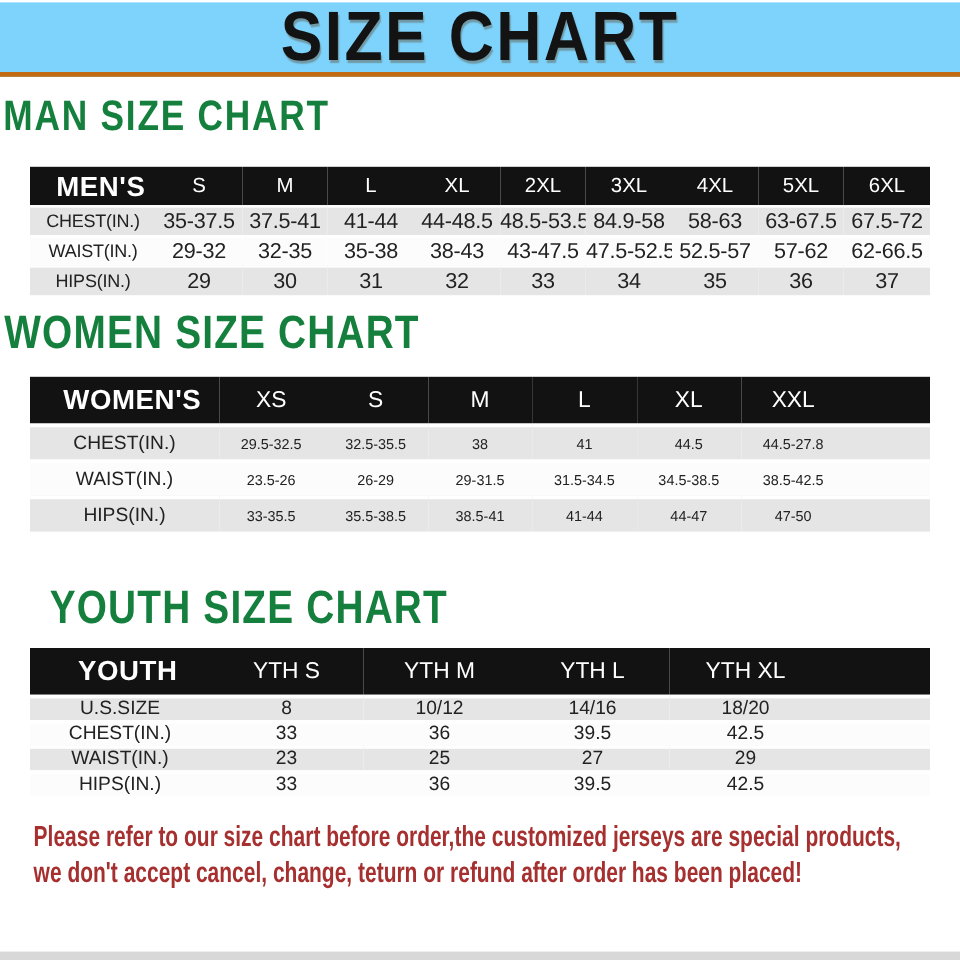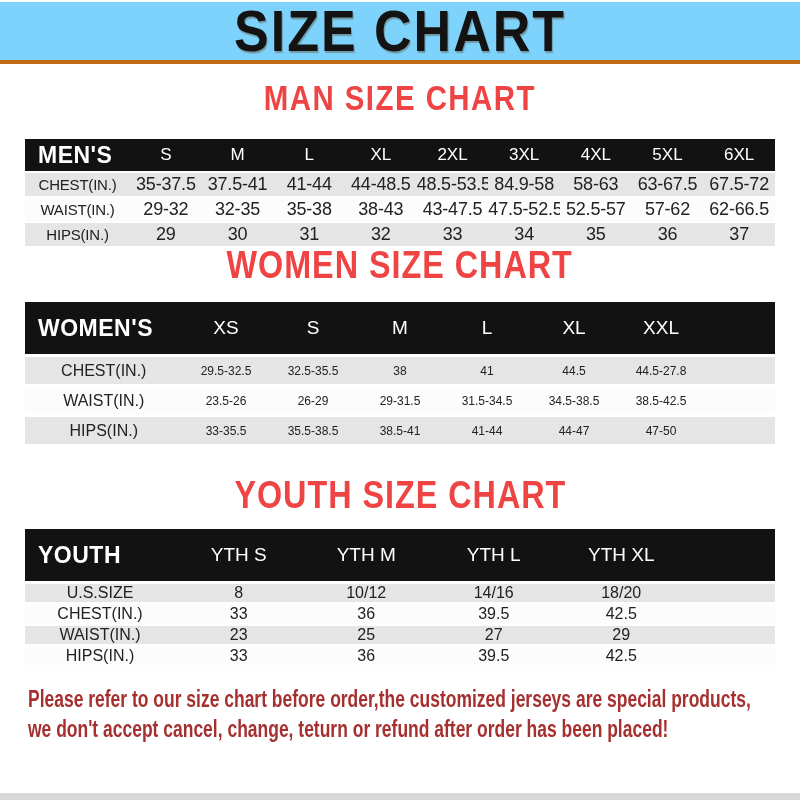--- a/index.html
+++ b/index.html
@@ -26,32 +26,32 @@
     font-size:52px;
     font-weight:bold;
     color:#131313;
     letter-spacing:2px;
     transform:scale(1.0,1.12);
     text-shadow:1px 2px 1px rgba(90,45,0,0.35);
     white-space:nowrap;
   }
 
   
-  .section-heading { text-align:center; color:#ef4444; }
+  .section-heading { text-align:left; color:#15803d; }
   .section-heading .hd {
     display:inline-block;
     font-weight:bold;
     transform:scale(0.98,1.18);
     white-space:nowrap;
   }
   #section-men   .section-heading { margin-top:17px; }
   #section-men   .hd { font-size:30px; letter-spacing:1.5px; }
-  #section-women .section-heading { }
+  #section-women .section-heading { margin-top:12px; }
   #section-women .hd { font-size:33px; letter-spacing:1px; }
-  #section-youth .section-heading { margin-top:32px; }
+  #section-youth .section-heading { margin-top:44px;padding-left:38px; }
   #section-youth .hd { font-size:33px; letter-spacing:1px; }
 
   
   table.size-table {
     width:750px;
     margin:0 auto;
     border-collapse:separate;
     border-spacing:0;
     table-layout:fixed;
   }
@@ -60,28 +60,28 @@
   #section-youth table.size-table { margin-top:15px; }
 
   thead th {
     background:#121212;
     color:#ffffff;
     text-align:center;
     font-weight:normal;
     overflow:hidden;
   }
   thead th.corner {
-    text-align:left;
+    text-align:center;
     padding-left:13px;
     font-weight:bold;
     letter-spacing:0.5px;
   }
   .tbl-men   thead th { height:32px; font-size:17px; }
   .tbl-men   thead th.corner { font-size:23px; }
-  .tbl-women thead th, .tbl-youth thead th { height:52px; font-size:19px; }
+  .tbl-women thead th, .tbl-youth thead th { height:39px; font-size:19px; }
   .tbl-women thead th.corner, .tbl-youth thead th.corner { font-size:23px; }
 
   tbody td {
     text-align:center;
     color:#222222;
     border-top:3px solid #ffffff;
     overflow:hidden;
     white-space:nowrap;
   }
   .tbl-men tbody td   { height:25px; font-size:18px; letter-spacing:-0.2px; border-top-width:2px; }

